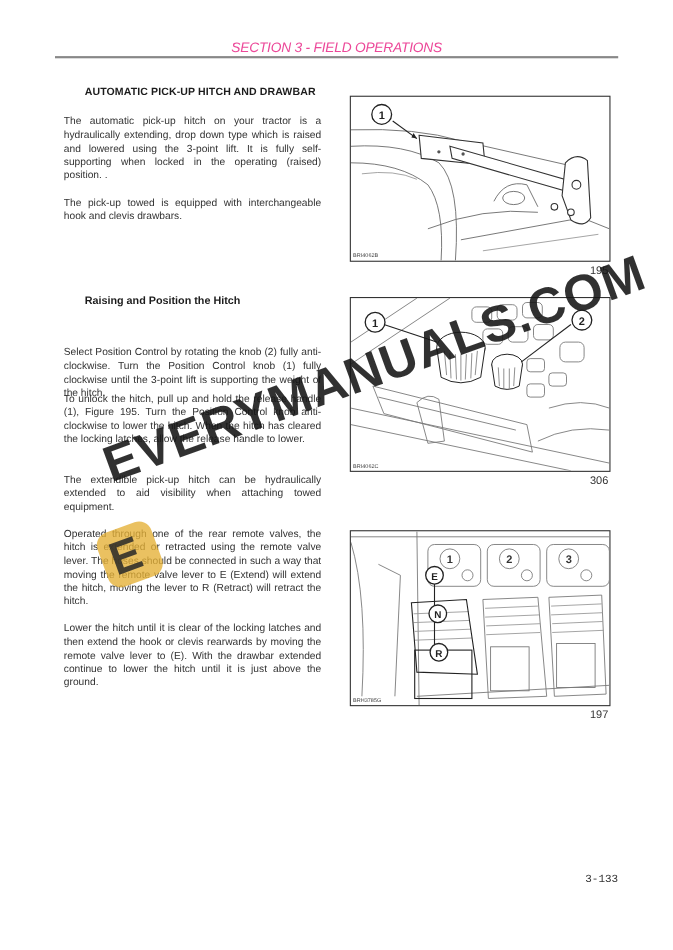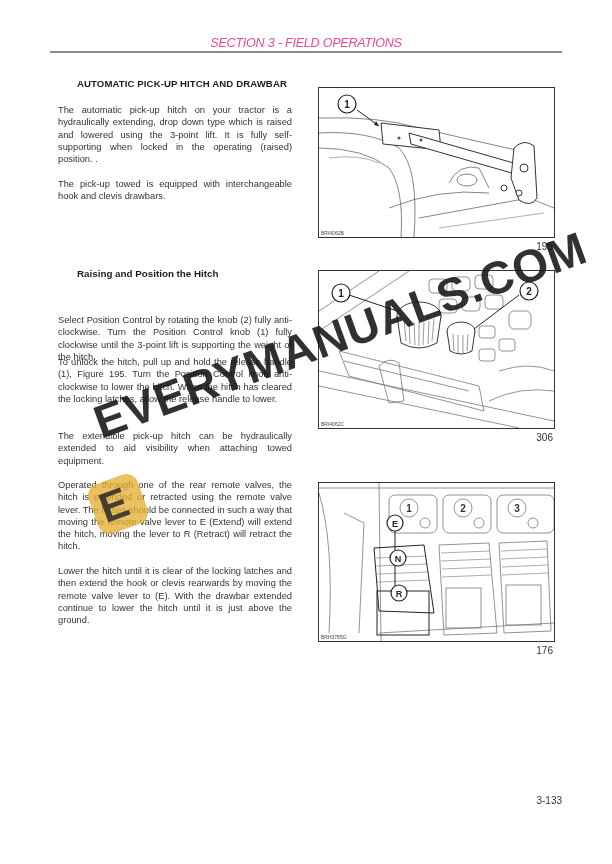--- a/index.html
+++ b/index.html
@@ -11,21 +11,21 @@
 
   .col { position: absolute; left: 58px; width: 234px; margin-left: 19px; }
   .h1 { font-weight: bold; font-size: 9.6px; color: #1c1c1c; letter-spacing: 0.1px; }
   .h2 { font-weight: bold; font-size: 9.8px; color: #1c1c1c; }
   .p { font-size: 9.3px; line-height: 12.3px; text-align: justify; color: #333; margin: 0; }
 
   .fig { position: absolute; left: 318px; width: 235px; border: 1.3px solid #333; background: #fff; overflow: hidden; }
   .fig svg { display: block; }
   .figref { position: absolute; left: 2px; bottom: 1px; font-size: 5px; color: #444; }
   .caption { position: absolute; left: 510px; width: 43px; text-align: right; font-size: 10px; color: #333; }
-  .pagenum { position: absolute; left: 518px; top: 795px; width: 44px; text-align: right; font-size: 10px; color: #333; }
+  .pagenum { position: absolute; left: 518px; top: 795px; width: 44px; text-align: right; font-size: 10px; color: #333; font-family: Liberation Mono, monospace; }
 
   .wm { position: absolute; left: 105px; top: 395px; transform: rotate(-20deg); transform-origin: left bottom;
         font-size: 46px; font-weight: bold; color: rgba(20,20,20,0.88); letter-spacing: 1px; white-space: nowrap; pointer-events: none; }
   .wm-logo { position: absolute; left: 92px; top: 478px; width: 52px; height: 52px; border-radius: 12px;
              background: rgba(228,176,52,0.78); transform: rotate(-20deg); pointer-events: none; }
   .wm-logo span { position: absolute; left: 8px; top: 2px; font-size: 42px; font-weight: bold; color: rgba(40,40,40,0.85); }
 </style>
 </head>
 <body>
 
@@ -178,20 +178,20 @@
     <line x1="76" y1="48" x2="76" y2="110" stroke="#222" stroke-width="1"></line>
     <circle cx="76" cy="40" r="8" fill="#fff" stroke="#222" stroke-width="1.2"></circle>
     <text x="76" y="44" text-anchor="middle" font-size="9" font-weight="bold" fill="#222" font-family="Liberation Sans, sans-serif">E</text>
     <circle cx="79" cy="75" r="8" fill="#fff" stroke="#222" stroke-width="1.2"></circle>
     <text x="79" y="79" text-anchor="middle" font-size="9" font-weight="bold" fill="#222" font-family="Liberation Sans, sans-serif">N</text>
     <circle cx="80" cy="110" r="8" fill="#fff" stroke="#222" stroke-width="1.2"></circle>
     <text x="80" y="114" text-anchor="middle" font-size="9" font-weight="bold" fill="#222" font-family="Liberation Sans, sans-serif">R</text>
   </svg>
   <div class="figref">BRH3785G</div>
 </div>
-<div class="caption" style="top:645px;">176</div>
+<div class="caption" style="top:645px;">197</div>
 
 <div class="wm-logo">
   <span>E</span>
 </div>
 <div class="wm">EVERYMANUALS.COM</div>
 
 <div class="pagenum">3-133</div>
 
 </body></html>

